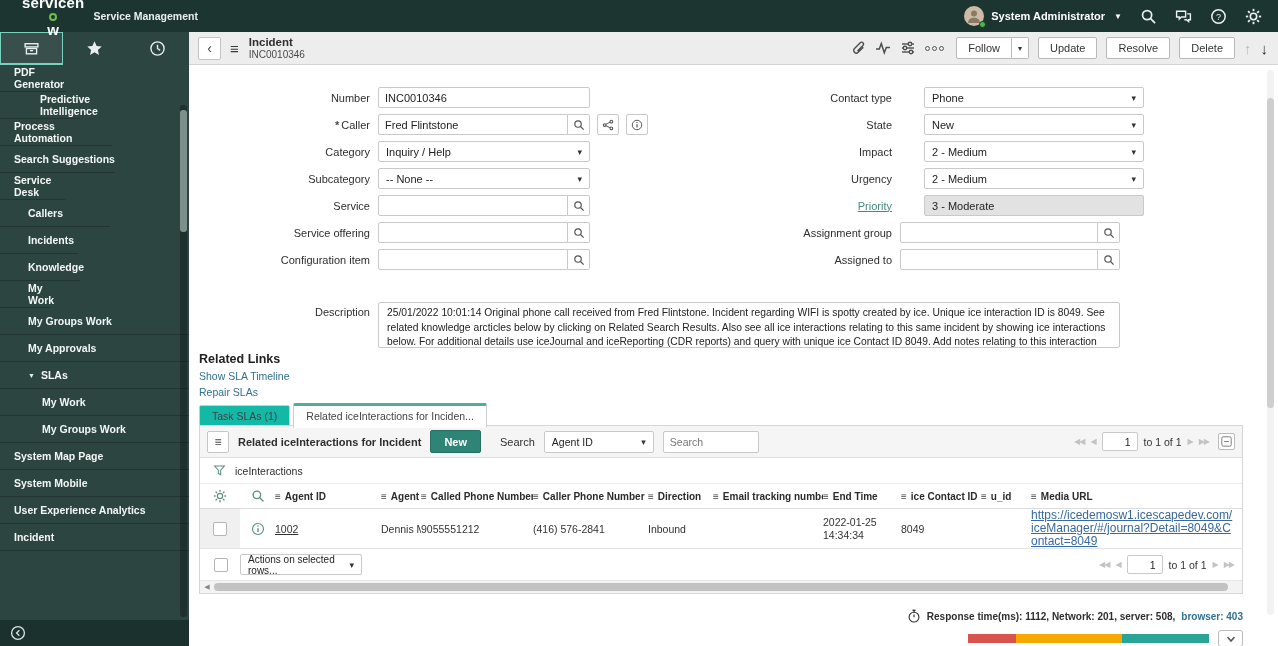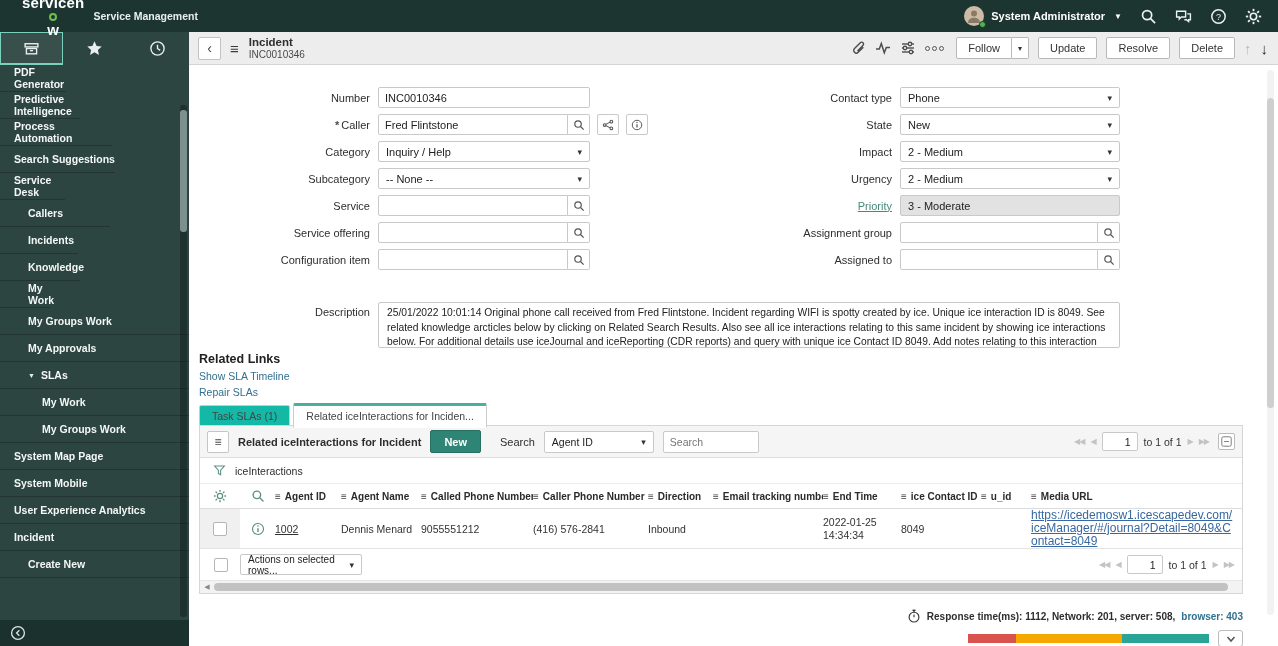--- a/index.html
+++ b/index.html
@@ -66,21 +66,21 @@
 .frow { height:27px; display:flex; align-items:center; }
 .flabel { width:186px; text-align:right; padding-right:8px; font-size:11px; color:#2e2e2e; white-space:nowrap; }
 .req { color:#434f4b; font-weight:bold; margin-right:2px; }
 .inp { height:21px; border:1px solid #c9c9c9; border-radius:2px; font-size:11px; padding:0 6px; color:#222; font-family:inherit; background:#fff; outline:none; }
 .w212 { width:212px; } .w190 { width:190px; border-radius:2px 0 0 2px; }
 .ref-btn { width:22px; height:21px; border:1px solid #c9c9c9; border-left:none; border-radius:0 2px 2px 0; background:#fff; display:flex; align-items:center; justify-content:center; cursor:pointer; }
 .mini-btn { width:22px; height:21px; border:1px solid #c9c9c9; border-radius:2px; background:#fff; display:flex; align-items:center; justify-content:center; margin-left:7px; cursor:pointer; }
 .ref-btn svg,.mini-btn svg { width:12px; height:12px; color:#555; }
 .sel { height:21px; border:1px solid #c9c9c9; border-radius:2px; background:#fff; font-size:11px; color:#222; display:flex; align-items:center; justify-content:space-between; padding:0 7px; cursor:pointer; }
 .sel .sc { font-size:9px; color:#333; }
-.w220 { width:220px; }
+.w220 { width:220px;margin-left:24px; }
 .ro { background:#e2e2e2; cursor:default; }
 .plink { color:#458a7a; text-decoration:underline; cursor:pointer; }
 .fullrow { position:absolute; left:3px; display:flex; align-items:center; }
 .sd-row { top:243px; }
 .desc-row { top:270px; align-items:flex-start; }
 .w742 { width:742px; }
 .desc-box { width:742px; height:46px; border:1px solid #c9c9c9; border-radius:2px; font-size:10.3px; line-height:14.5px; padding:3px 8px; color:#222; overflow:hidden; }
 .desc-row .flabel { padding-top:4px; }
 
 
@@ -111,21 +111,21 @@
 .lw-bc { height:26px; display:flex; align-items:center; gap:9px; padding:0 13px; border-bottom:1px solid #ececec; }
 .lw-bc svg { width:13px; height:13px; color:#5c8f84; }
 .bc-text { font-size:10.5px; color:#2e2e2e; cursor:pointer; }
 .lw-cols { display:flex; height:25px; border-bottom:1px solid #dcdcdc; align-items:center; }
 .cell-sel { width:40px; display:flex; justify-content:center; align-items:center; flex-shrink:0; }
 .cell-info { width:35px; display:flex; justify-content:center; align-items:center; flex-shrink:0; }
 .cell-sel svg,.cell-info svg { width:14px; height:14px; color:#5c8f84; cursor:pointer; }
 .cols-wrap { display:flex; flex:1; min-width:0; align-items:center; }
 .hc { font-size:10px; font-weight:bold; color:#2b2b2b; display:flex; align-items:center; gap:4px; padding-right:4px; white-space:nowrap; overflow:hidden; cursor:pointer; }
 .hc .hmenu { font-size:10px; color:#444; font-weight:normal; }
-.colw0{width:66px;} .colw1{width:80px;} .colw2{width:112px;} .colw3{width:115px;} .colw4{width:65px;}
+.colw0{width:66px;} .colw1{width:80px;padding-left:40px;} .colw2{width:112px;} .colw3{width:115px;} .colw4{width:65px;}
 .colw5{width:110px;} .colw6{width:78px;} .colw7{width:80px;} .colw8{width:50px;} .colw9{flex:1;min-width:0;}
 .lw-row { display:flex; align-items:center; height:40px; border-bottom:1px solid #e4e4e4; }
 .rowsel { background:#f0f0f0; height:100%; }
 .cb { width:14px; height:14px; border:1px solid #b5b5b5; border-radius:2px; background:#fff; cursor:pointer; }
 .info-ic { width:15px; height:15px; color:#458a7a; cursor:pointer; }
 .dc { font-size:10.5px; color:#333; padding-right:6px; white-space:nowrap; overflow:hidden; }
 .dc.wrap { white-space:normal; line-height:13px; }
 .link-num { text-decoration:underline; cursor:pointer; }
 .dc-url { font-size:12px; color:#3868a0; text-decoration:underline; word-break:break-all; white-space:normal; line-height:13px; cursor:pointer; padding-right:8px; }
 .lw-footer { height:32px; display:flex; align-items:center; padding:0 8px 0 14px; gap:12px; border-bottom:1px solid #e6e6e6; }
@@ -286,24 +286,20 @@
       <span>System Mobile</span>
     </div>
       <div class="nav-item colw16">
 
       <span>User Experience Analytics</span>
     </div>
       <div class="nav-item colw17">
 
       <span>Incident</span>
     </div>
-      <div class="nav-item colw18 indent-1">
-
-      <span>Create New</span>
-    </div>
     </div>
   <div class="side-vscroll">
       <div class="thumb"></div>
     </div>
   <div class="side-bottom">
     <svg viewBox="0 0 16 16" fill="none" stroke="currentColor" stroke-width="1.3">
         <circle cx="8" cy="8" r="6.4"></circle>
         <path d="M9.4 5.3 6.6 8l2.8 2.7"></path>
       </svg>
   </div>

